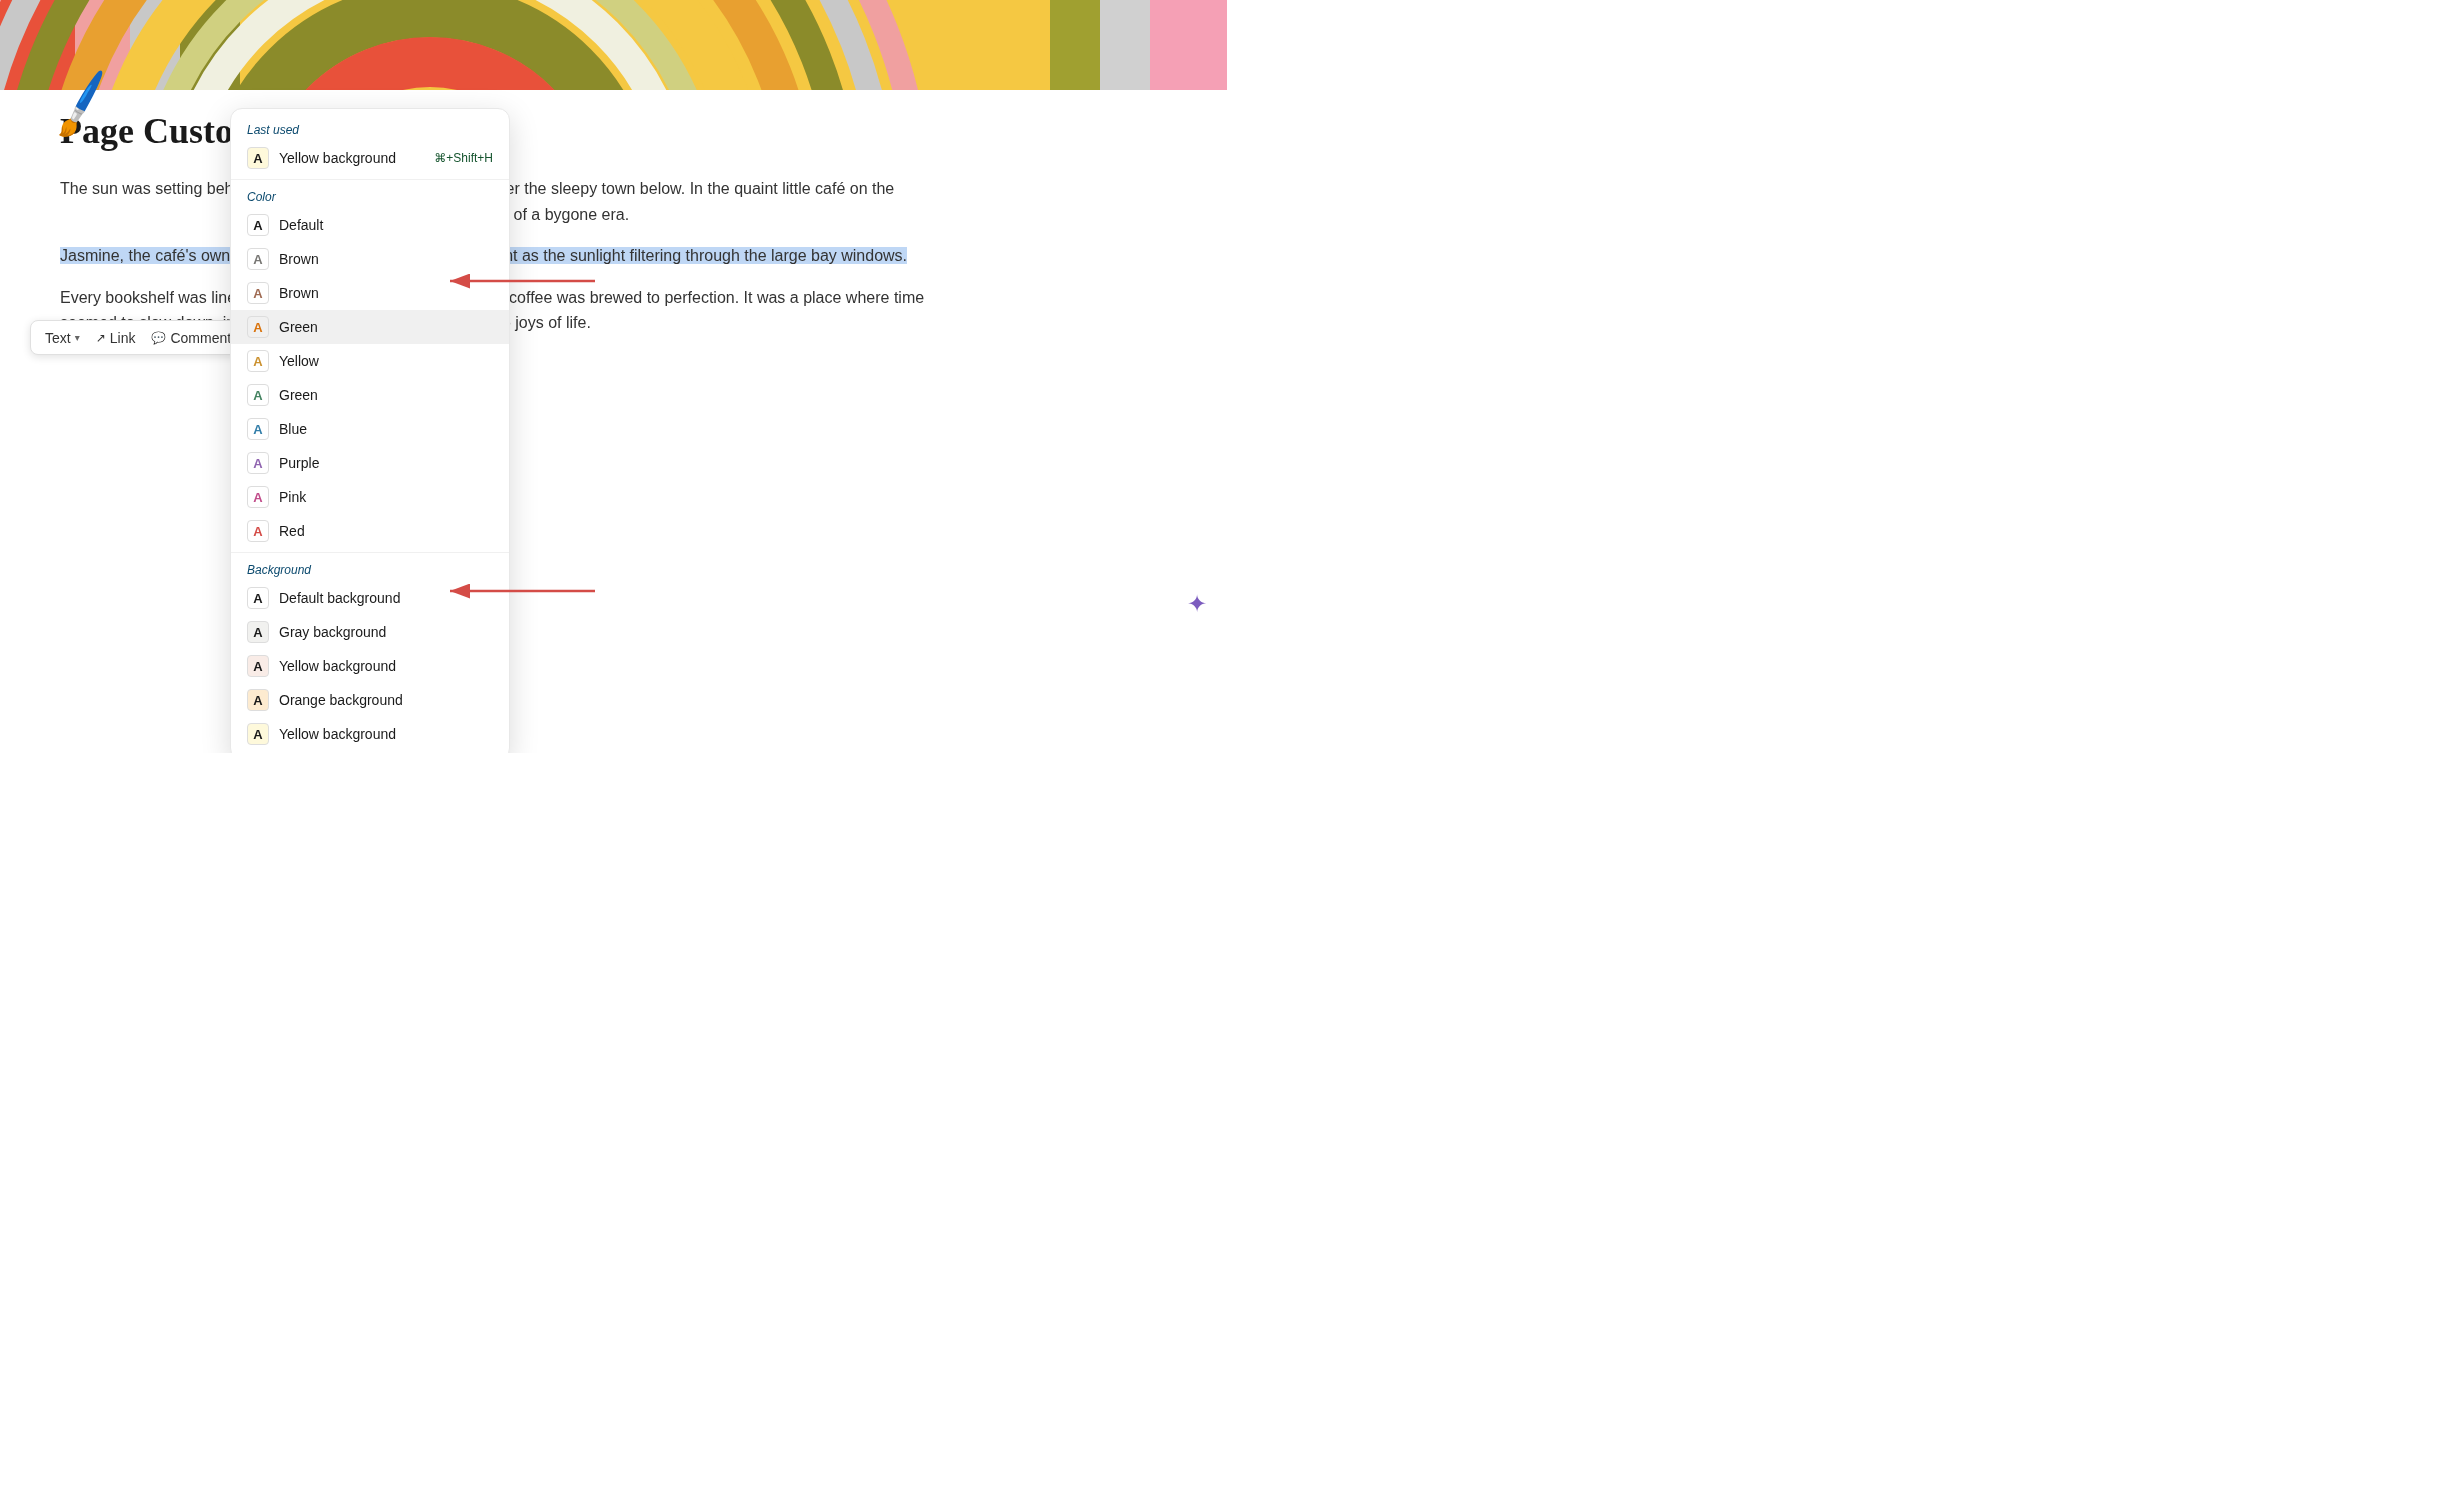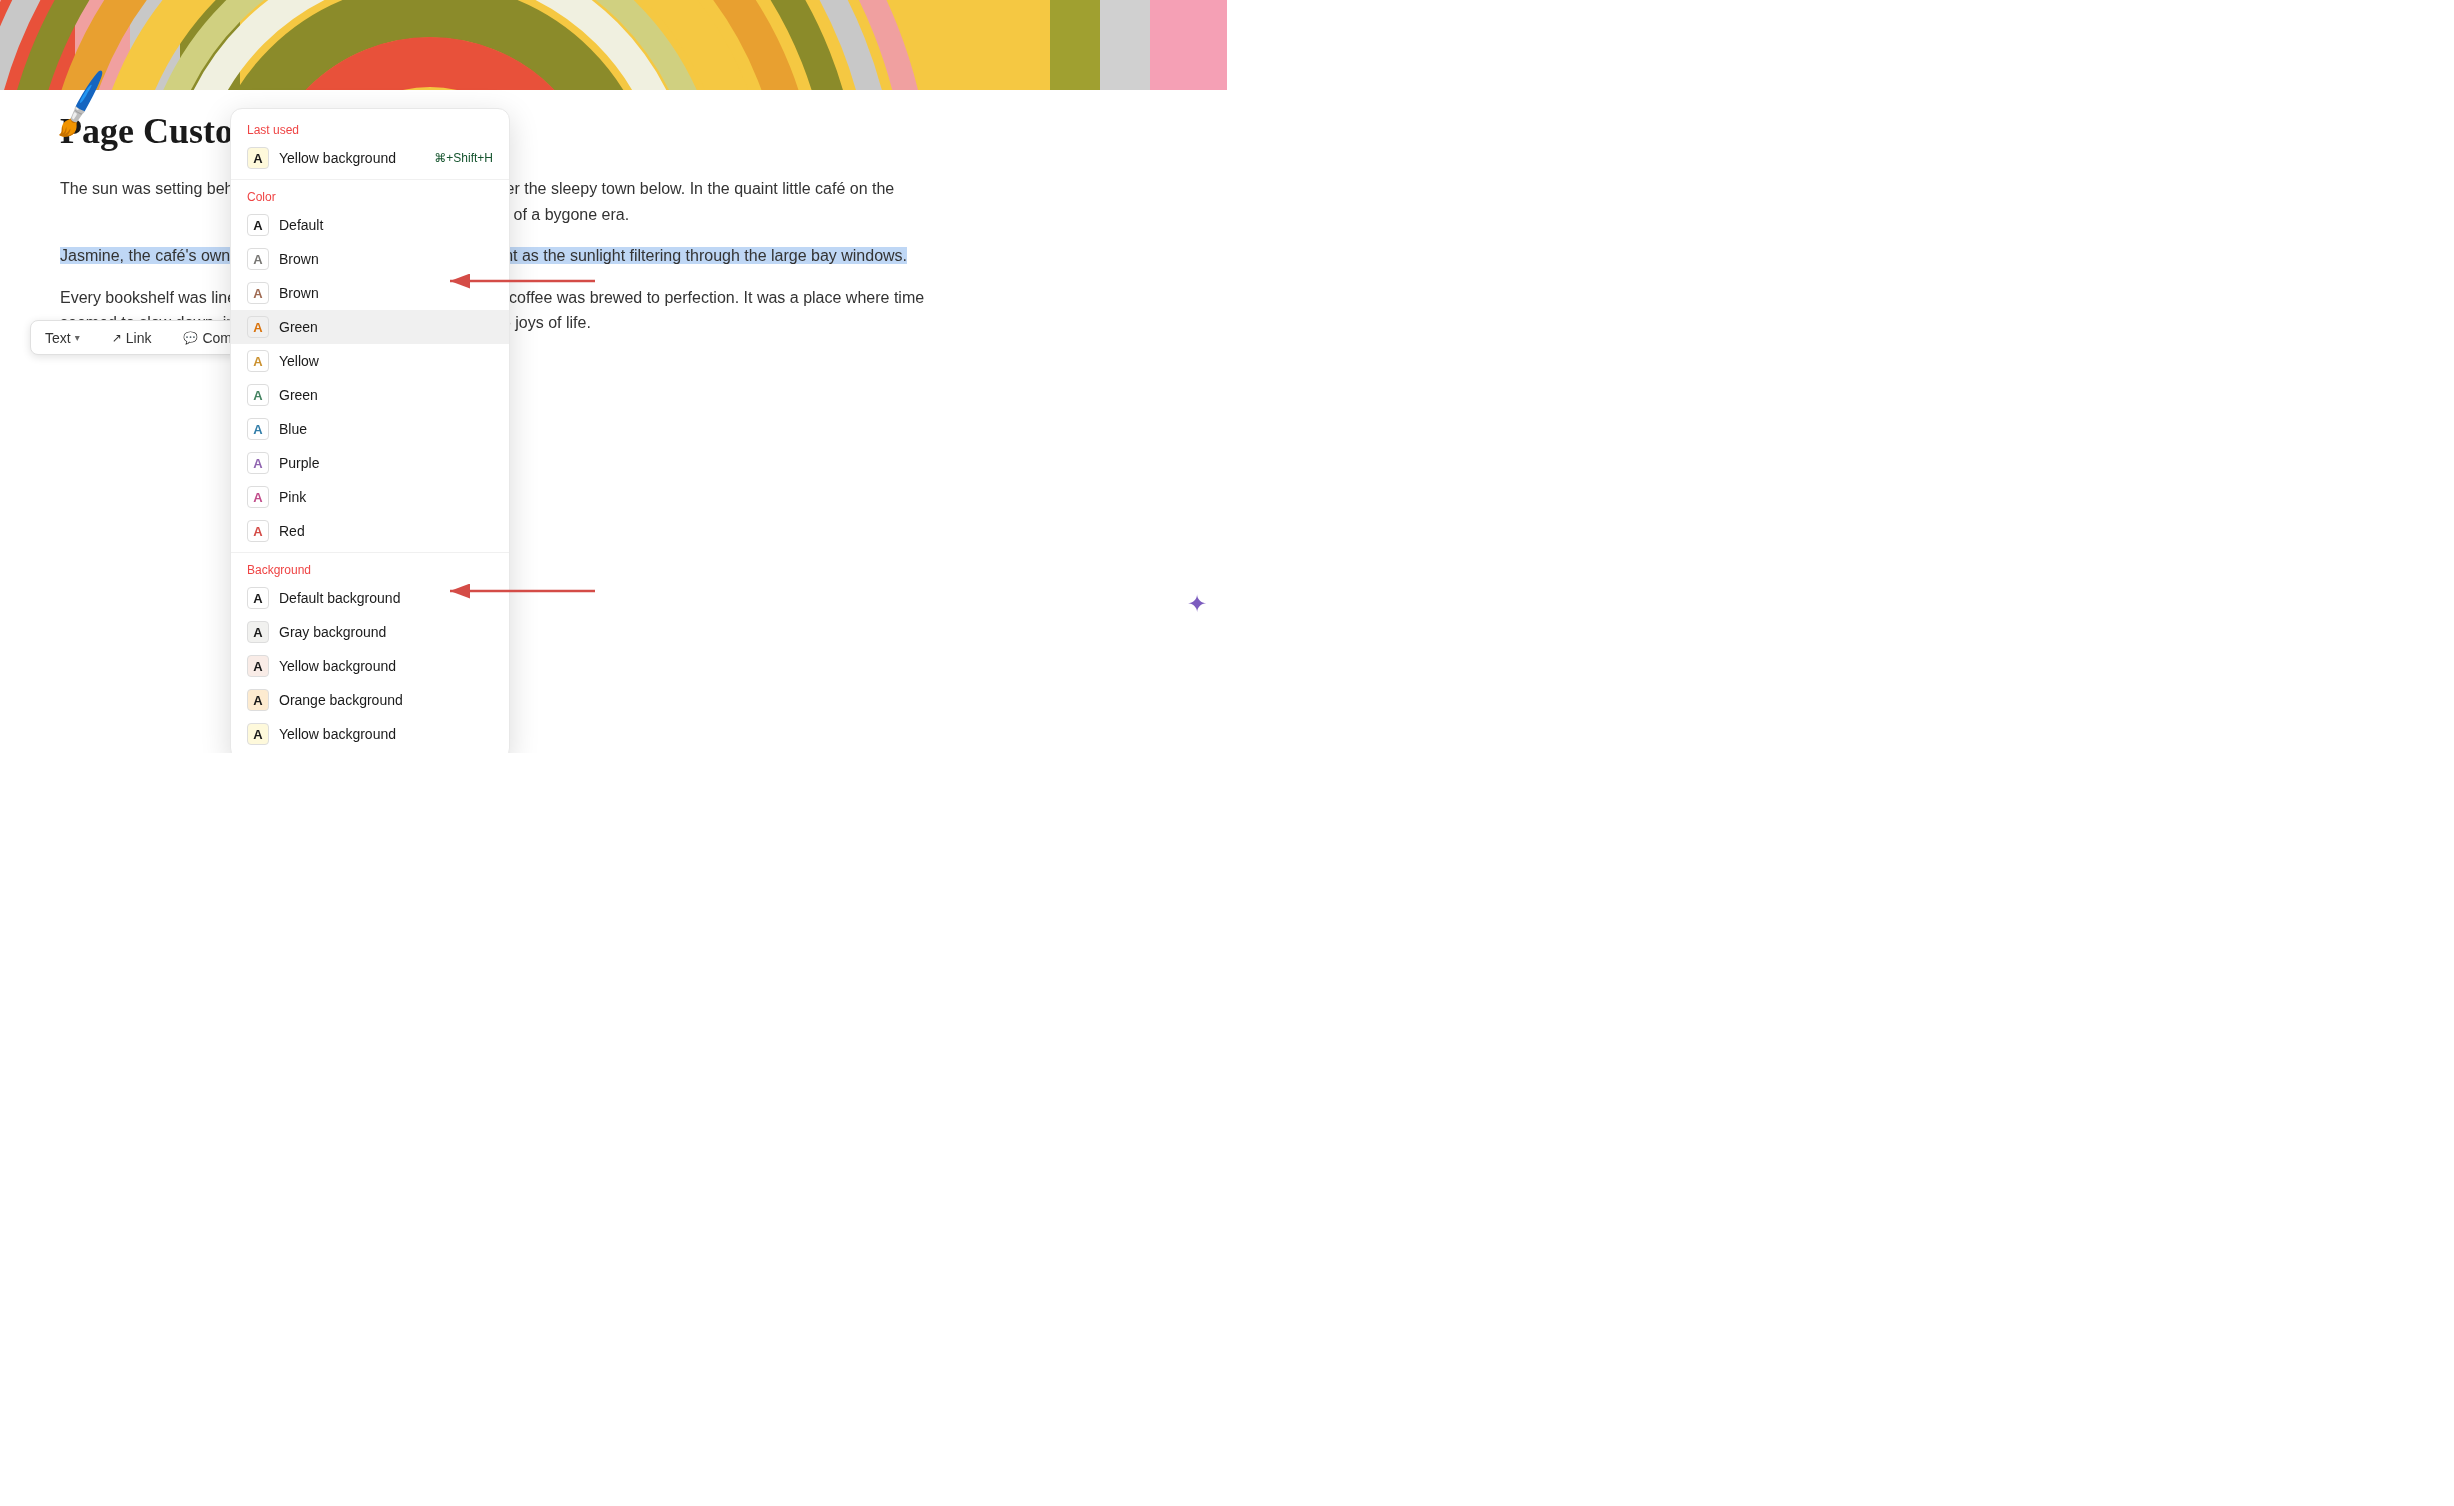--- a/index.html
+++ b/index.html
@@ -64,21 +64,21 @@
     }
 
     
     .text-toolbar {
       display: inline-flex;
       align-items: center;
       background: #fff;
       border: 1px solid #e0e0e0;
       border-radius: 8px;
       padding: 6px 10px;
-      gap: 24px;
+      gap: 8px;
       box-shadow: 0 2px 8px rgba(0,0,0,0.12);
       position: absolute;
       top: 230px;
       left: 30px;
       z-index: 5;
     }
 
     .toolbar-item {
       display: flex;
       align-items: center;
@@ -117,24 +117,25 @@
       background: #fff;
       border: 1px solid #e8e8e8;
       border-radius: 12px;
       box-shadow: 0 8px 30px rgba(0,0,0,0.15);
       z-index: 100;
       padding: 8px 0;
     }
 
     .picker-section-label {
       font-size: 12px;
-      color: #ef4444;
+      color: #0c4a6e;
       font-weight: 500;
       padding: 6px 16px 4px 16px;
       text-transform: none;
+      font-style: italic;
     }
 
     .picker-item {
       display: flex;
       align-items: center;
       padding: 6px 16px;
       cursor: pointer;
       gap: 10px;
       font-size: 14px;
       color: #1a1a1a;

